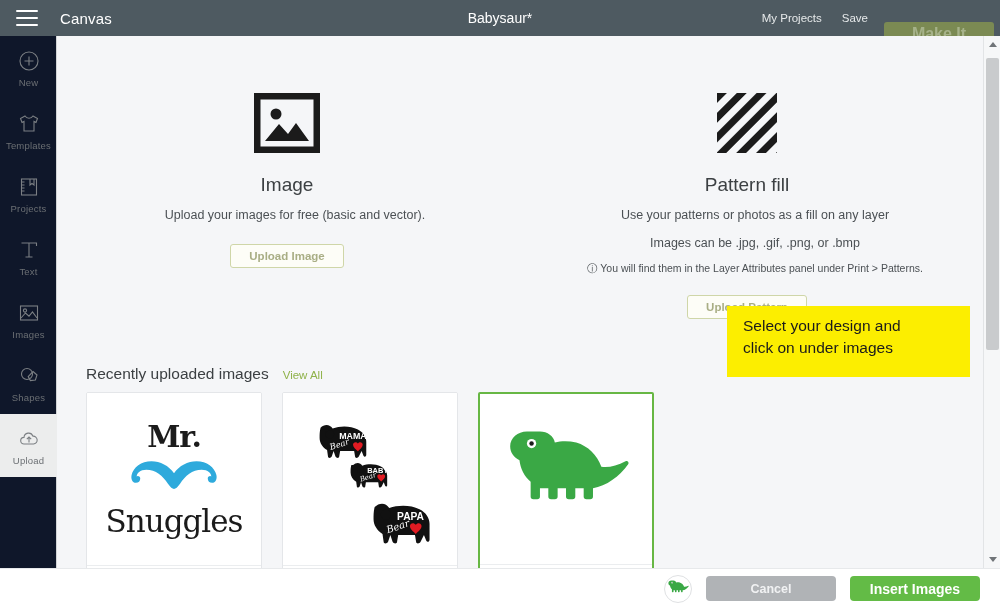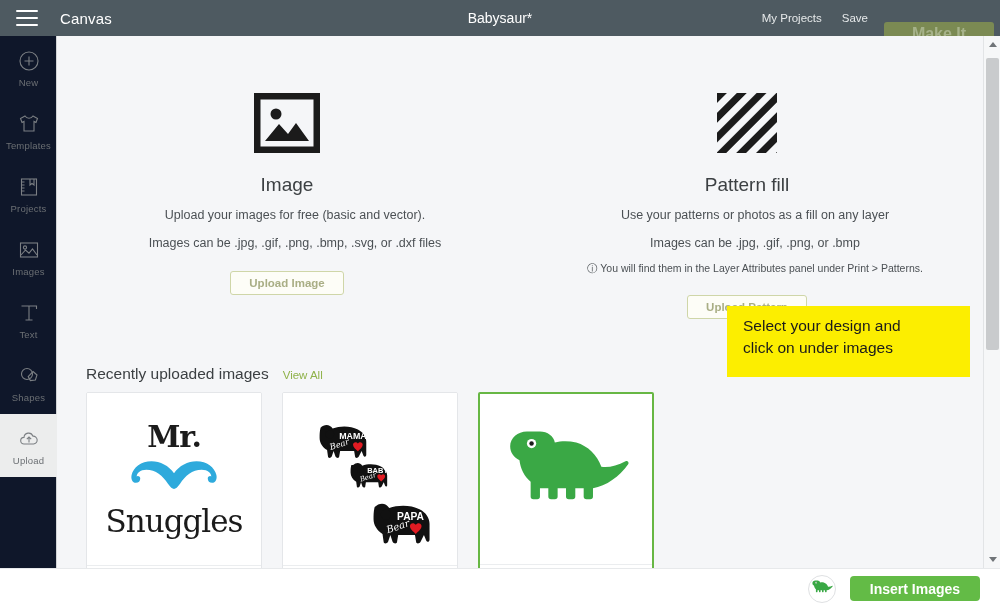--- a/index.html
+++ b/index.html
@@ -223,35 +223,35 @@
           <path d="M5.5 8h3M5.5 11h3M5.5 14h3M5.5 17h3"></path>
           <path d="M14 5v6l2-1.6 2 1.6V5"></path>
         </svg>
       </span>
       <span class="side-label">Projects</span>
     </div>
 
     <div class="side-item">
       <span class="side-ico">
         <svg viewBox="0 0 26 26" width="26" height="26" fill="none" stroke="#7b7f83" stroke-width="1.1">
+          <path d="M5.5 6h15v3M13 6v14M9.5 20h7"></path>
+        </svg>
+      </span>
+      <span class="side-label">Text</span>
+    </div>
+
+    <div class="side-item">
+      <span class="side-ico">
+        <svg viewBox="0 0 26 26" width="26" height="26" fill="none" stroke="#7b7f83" stroke-width="1.1">
           <rect x="4.5" y="6" width="17" height="14"></rect>
           <circle cx="9" cy="10.5" r="1.6"></circle>
           <path d="M5 18l4.5-5 3.5 3.2L16.5 12l4.5 6"></path>
         </svg>
       </span>
       <span class="side-label">Images</span>
-    </div>
-
-    <div class="side-item">
-      <span class="side-ico">
-        <svg viewBox="0 0 26 26" width="26" height="26" fill="none" stroke="#7b7f83" stroke-width="1.1">
-          <path d="M5.5 6h15v3M13 6v14M9.5 20h7"></path>
-        </svg>
-      </span>
-      <span class="side-label">Text</span>
     </div>
 
     <div class="side-item">
       <span class="side-ico">
         <svg viewBox="0 0 26 26" width="26" height="26" fill="none" stroke="#7b7f83" stroke-width="1.1">
           <circle cx="11" cy="11" r="5.5"></circle>
           <path d="M17 8.5l4 3.5-1.6 5-5 .6-2.2-4z"></path>
         </svg>
       </span>
       <span class="side-label">Shapes</span>
@@ -275,21 +275,20 @@
       <div class="promo">
         <div class="pico">
           <svg viewBox="0 0 66 60" width="66" height="60">
             <rect x="3" y="3" width="60" height="54" fill="none" stroke="#1b1b1b" stroke-width="7"></rect>
             <circle cx="22" cy="21" r="5.5" fill="#1b1b1b"></circle>
             <path d="M11 48l14-17 9 10 8-11 13 18z" fill="#1b1b1b"></path>
           </svg>
         </div>
         <h2>Image</h2>
         <p>Upload your images for free (basic and vector).</p>
-        <p>Images can be .jpg, .gif, .png, .bmp, .svg, or .dxf files</p>
         <div class="btnwrap">
           <div class="upload-btn">Upload Image</div>
         </div>
       </div>
 
       <div class="promo">
         <div class="pico">
           <svg viewBox="0 0 60 60" width="60" height="60">
             <defs>
               <pattern id="dstripe" width="14" height="14" patternUnits="userSpaceOnUse" patternTransform="rotate(45)">
@@ -402,16 +401,17 @@
   </div>
 
   <div class="bottombar">
     <div class="sel-thumb">
       <svg viewBox="0 0 150 115" width="24" height="19">
         <path d="M33 8c-10 0-18 7-18 16 0 7 4 12 10 15 1 9 5 17 12 23v16c0 2 1 3 3 3h4c2 0 3-1 3-3v-9h9v9c0 2 1 3 3 3h4c2 0 3-1 3-3v-9h9v9c0 2 1 3 3 3h4c2 0 3-1 3-3v-9h9v9c0 2 1 3 3 3h4c2 0 3-1 3-3V69c7-1 14-4 21-9 6-4 12-10 17-17 1-2-1-4-3-3-9 5-18 7-26 6-5-13-14-22-27-26-8-2-16-2-23 0-1-7-8-12-16-12z" fill="#3aa845"></path>
         <circle cx="38" cy="21" r="5" fill="#ffffff"></circle>
         <circle cx="38" cy="21" r="2.4" fill="#1b1b1b"></circle>
       </svg>
     </div>
+    <div class="btn-cancel">Cancel</div>
     <div class="btn-insert">Insert Images</div>
   </div>
 
 </div>
 
 </body></html>

